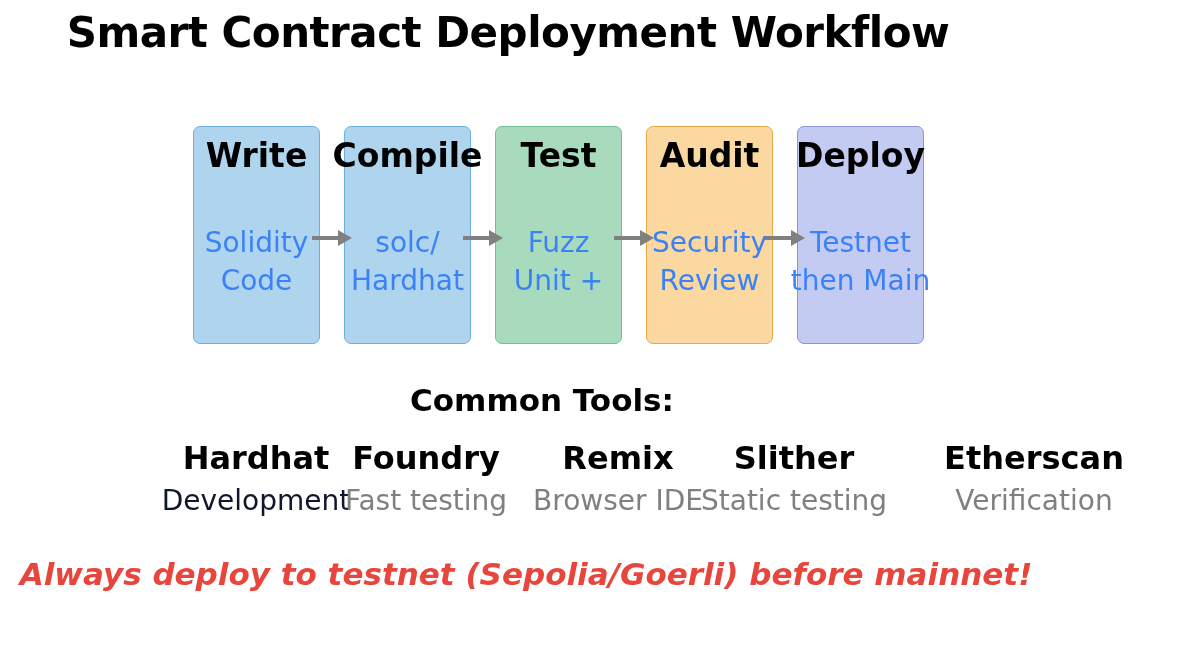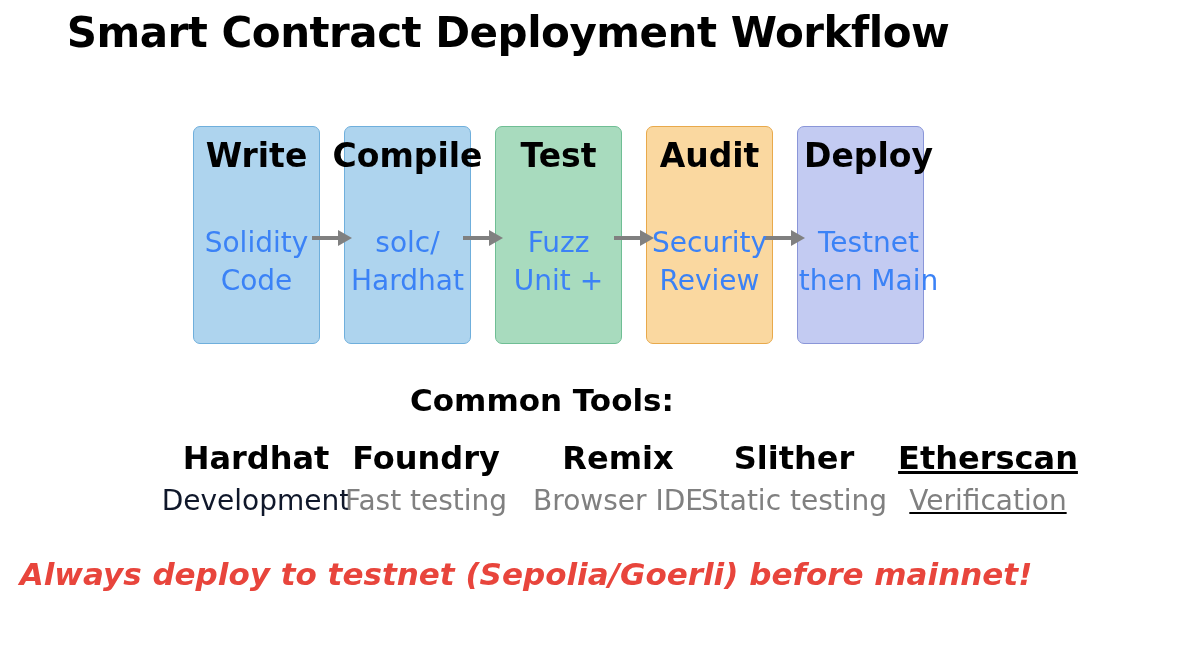--- a/index.html
+++ b/index.html
@@ -193,21 +193,21 @@
       <div class="step-desc">
         <div>Security</div>
         <div>Review</div>
       </div>
     </div>
     <div class="arrow" style="left: 765px; width: 40px;"><svg width="40" height="22" viewBox="0 0 40 22">
         <line x1="0" y1="11" x2="30" y2="11" stroke="#808080" stroke-width="4"></line>
         <polygon points="26,3 40,11 26,19" fill="#808080"></polygon>
       </svg></div>
     <div class="flow-box" style="left: 797px; background: rgb(195, 203, 242); border-color: rgb(138, 150, 216);"></div>
-    <div class="flow-step" style="left: 797px; padding-left: 16px;">
+    <div class="flow-step" style="left: 797px;">
       <div class="step-title">Deploy</div>
       <div class="step-desc">
         <div>Testnet</div>
         <div>then Main</div>
       </div>
     </div>
   </div>
 
 <div id="tools-heading">Common Tools:</div>
 
@@ -221,19 +221,19 @@
       <div class="tool-desc" style="color: rgb(128, 128, 128);">Fast testing</div>
     </div>
     <div class="tool-item" style="left: 518px;">
       <div class="tool-name">Remix</div>
       <div class="tool-desc" style="color: rgb(128, 128, 128);">Browser IDE</div>
     </div>
     <div class="tool-item" style="left: 694px;">
       <div class="tool-name">Slither</div>
       <div class="tool-desc" style="color: rgb(128, 128, 128);">Static testing</div>
     </div>
-    <div class="tool-item" style="left: 888px; text-decoration: underline;">
+    <div class="tool-item" style="left: 934px;">
       <div class="tool-name">Etherscan</div>
       <div class="tool-desc" style="color: rgb(128, 128, 128);">Verification</div>
     </div>
   </div>
 
 <div id="warning-note" style="color: rgb(232, 69, 60);">Always deploy to testnet (Sepolia/Goerli) before mainnet!</div>
 
 </body></html>

